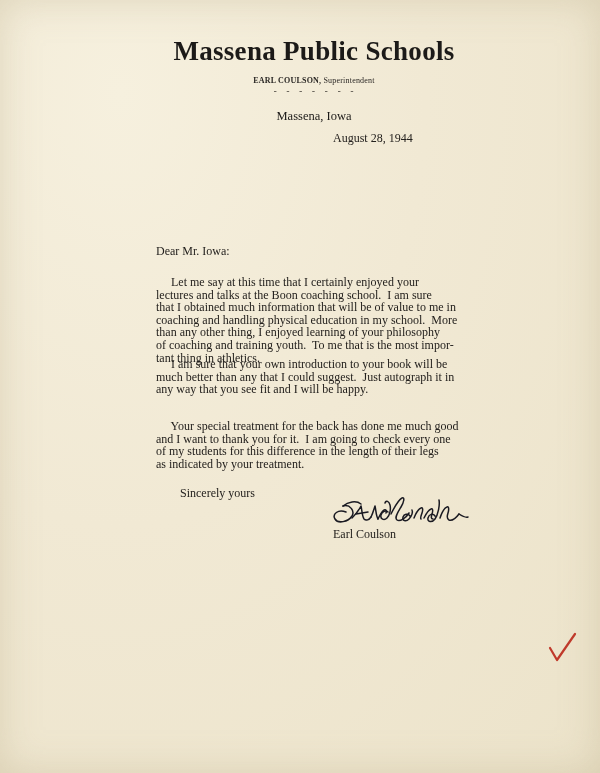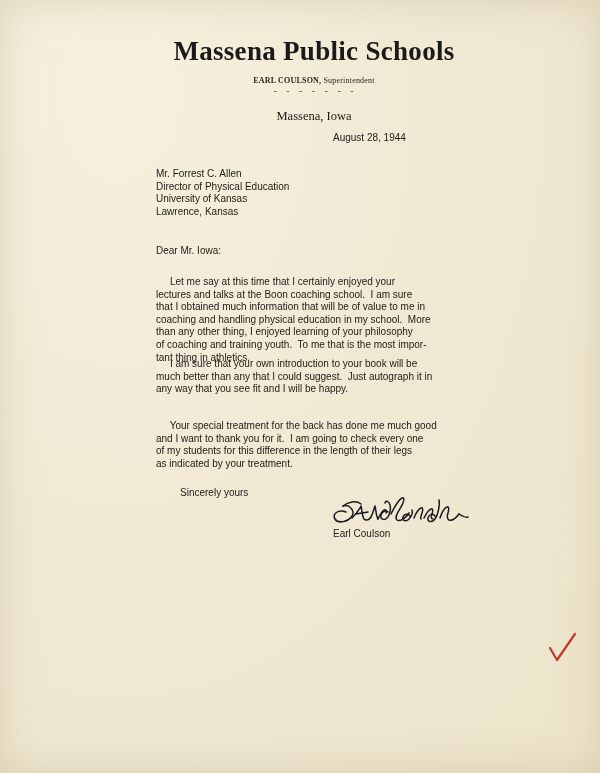--- a/index.html
+++ b/index.html
@@ -68,22 +68,22 @@
   .lh-city {
     font-family: "Liberation Serif", serif;
     font-weight: normal;
     font-size: 12.5px;
     color: #1c1a18;
     margin-top: 12px;
   }
 
   
   .typed {
-    font-family: Liberation Sans, sans-serif;
-    font-size: 10px;
+    font-family: Liberation Serif, serif;
+    font-size: 12px;
     line-height: 12.6px;
     color: #24211e;
     white-space: pre;
   }
   .date {
     position: absolute;
     left: 305px;
     top: 132px;
   }
   .address {
@@ -144,24 +144,20 @@
 
     <div class="letterhead">
       <div class="lh-title">Massena Public Schools</div>
       <div class="lh-sub"><span class="name">EARL COULSON,</span> <span>Superintendent</span></div>
       <div class="lh-rule">- - - - - - -</div>
       <div class="lh-city">Massena, Iowa</div>
     </div>
 
     <div class="typed date">August 28, 1944</div>
 
-    <div class="typed address"><span>Mr. Forrest C. Allen</span>
-<span>Director of Physical Education</span>
-<span>University of Kansas</span>
-<span>Lawrence, Kansas</span></div>
 
     <div class="typed salutation">Dear Mr. Iowa:</div>
 
     <div class="typed para p1">     Let me say at this time that I certainly enjoyed your
 lectures and talks at the Boon coaching school.  I am sure
 that I obtained much information that will be of value to me in
 coaching and handling physical education in my school.  More
 than any other thing, I enjoyed learning of your philosophy
 of coaching and training youth.  To me that is the most impor-
 tant thing in athletics.</div>

